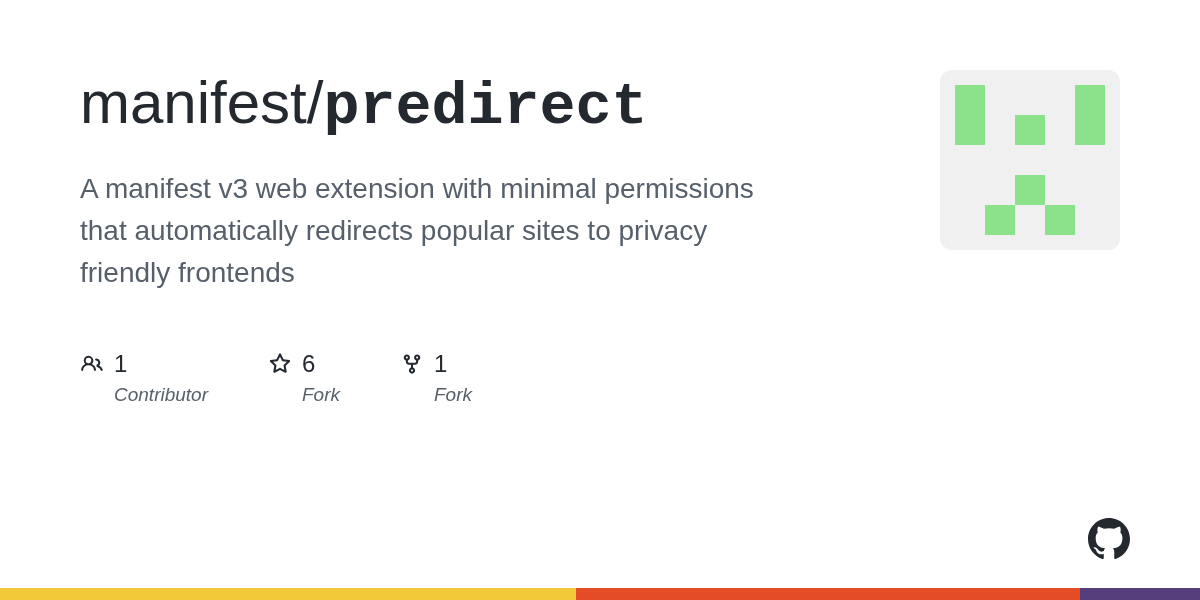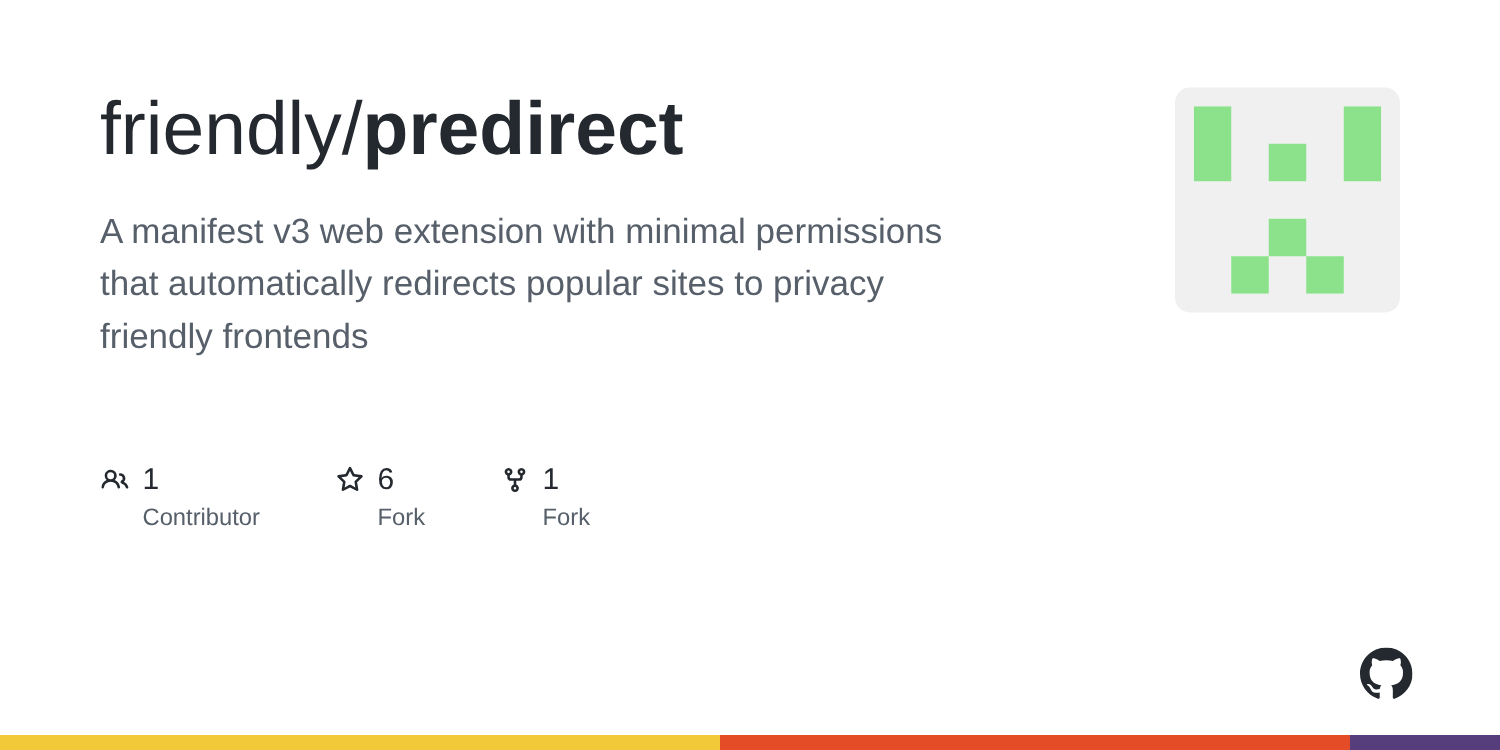--- a/index.html
+++ b/index.html
@@ -23,27 +23,27 @@
   }
   .title {
     font-size: 60px;
     line-height: 1.1;
     color: #24292f;
     font-weight: 400;
     margin-bottom: 28px;
   }
   .title .owner { font-weight: 400; }
   .title .sep { font-weight: 400; }
-  .title .repo { font-weight: 700; }
+  .title .repo { font-weight: 700; font-family: Liberation Mono, monospace; }
   .description {
     font-size: 28px;
     line-height: 1.5;
     color: #57606a;
     font-weight: 400;
-    margin-bottom: 80px;
+    margin-bottom: 56px;
   }
   .stats {
     display: flex;
     gap: 60px;
   }
   .stat {
     display: flex;
     flex-direction: column;
     gap: 6px;
   }
@@ -63,20 +63,21 @@
   .stat-icon svg { fill: #24292f; }
   .stat-value {
     font-size: 24px;
     font-weight: 400;
     color: #24292f;
   }
   .stat-label {
     font-size: 19px;
     color: #57606a;
     margin-left: 34px;
+    font-style: italic;
   }
   .avatar {
     width: 180px;
     height: 180px;
     background: #f0f0f0;
     border-radius: 12px;
     display: flex;
     align-items: center;
     justify-content: center;
     flex-shrink: 0;
@@ -98,21 +99,21 @@
     display: flex;
   }
   .bar-seg { height: 100%; }
 </style>
 </head>
 <body>
 
 <div class="container">
   <div class="main">
     <h1 class="title">
-      <span class="owner">friendly</span><span class="sep">/</span><span class="repo">predirect</span>
+      <span class="owner">manifest</span><span class="sep">/</span><span class="repo">predirect</span>
     </h1>
     <p class="description">A manifest v3 web extension with minimal permissions that automatically redirects popular sites to privacy friendly frontends</p>
 
     <div class="stats">
       <div class="stat">
         <div class="stat-top">
           <span class="stat-icon">
             <svg viewBox="0 0 16 16" width="22" height="22">
                 <path d="M2 5.5a3.5 3.5 0 1 1 5.898 2.549 5.508 5.508 0 0 1 3.034 4.084.75.75 0 1 1-1.482.235 4 4 0 0 0-7.9 0 .75.75 0 0 1-1.482-.236A5.507 5.507 0 0 1 3.102 8.05 3.493 3.493 0 0 1 2 5.5ZM11 4a3.001 3.001 0 0 1 2.22 5.018 5.01 5.01 0 0 1 2.56 3.012.749.749 0 0 1-.885.954.752.752 0 0 1-.549-.514 3.507 3.507 0 0 0-2.522-2.372.75.75 0 0 1-.574-.73v-.352a.75.75 0 0 1 .416-.672A1.5 1.5 0 0 0 11 5.5.75.75 0 0 1 11 4Zm-5.5-.5a2 2 0 1 0-.001 3.999A2 2 0 0 0 5.5 3.5Z"></path>
               </svg>

